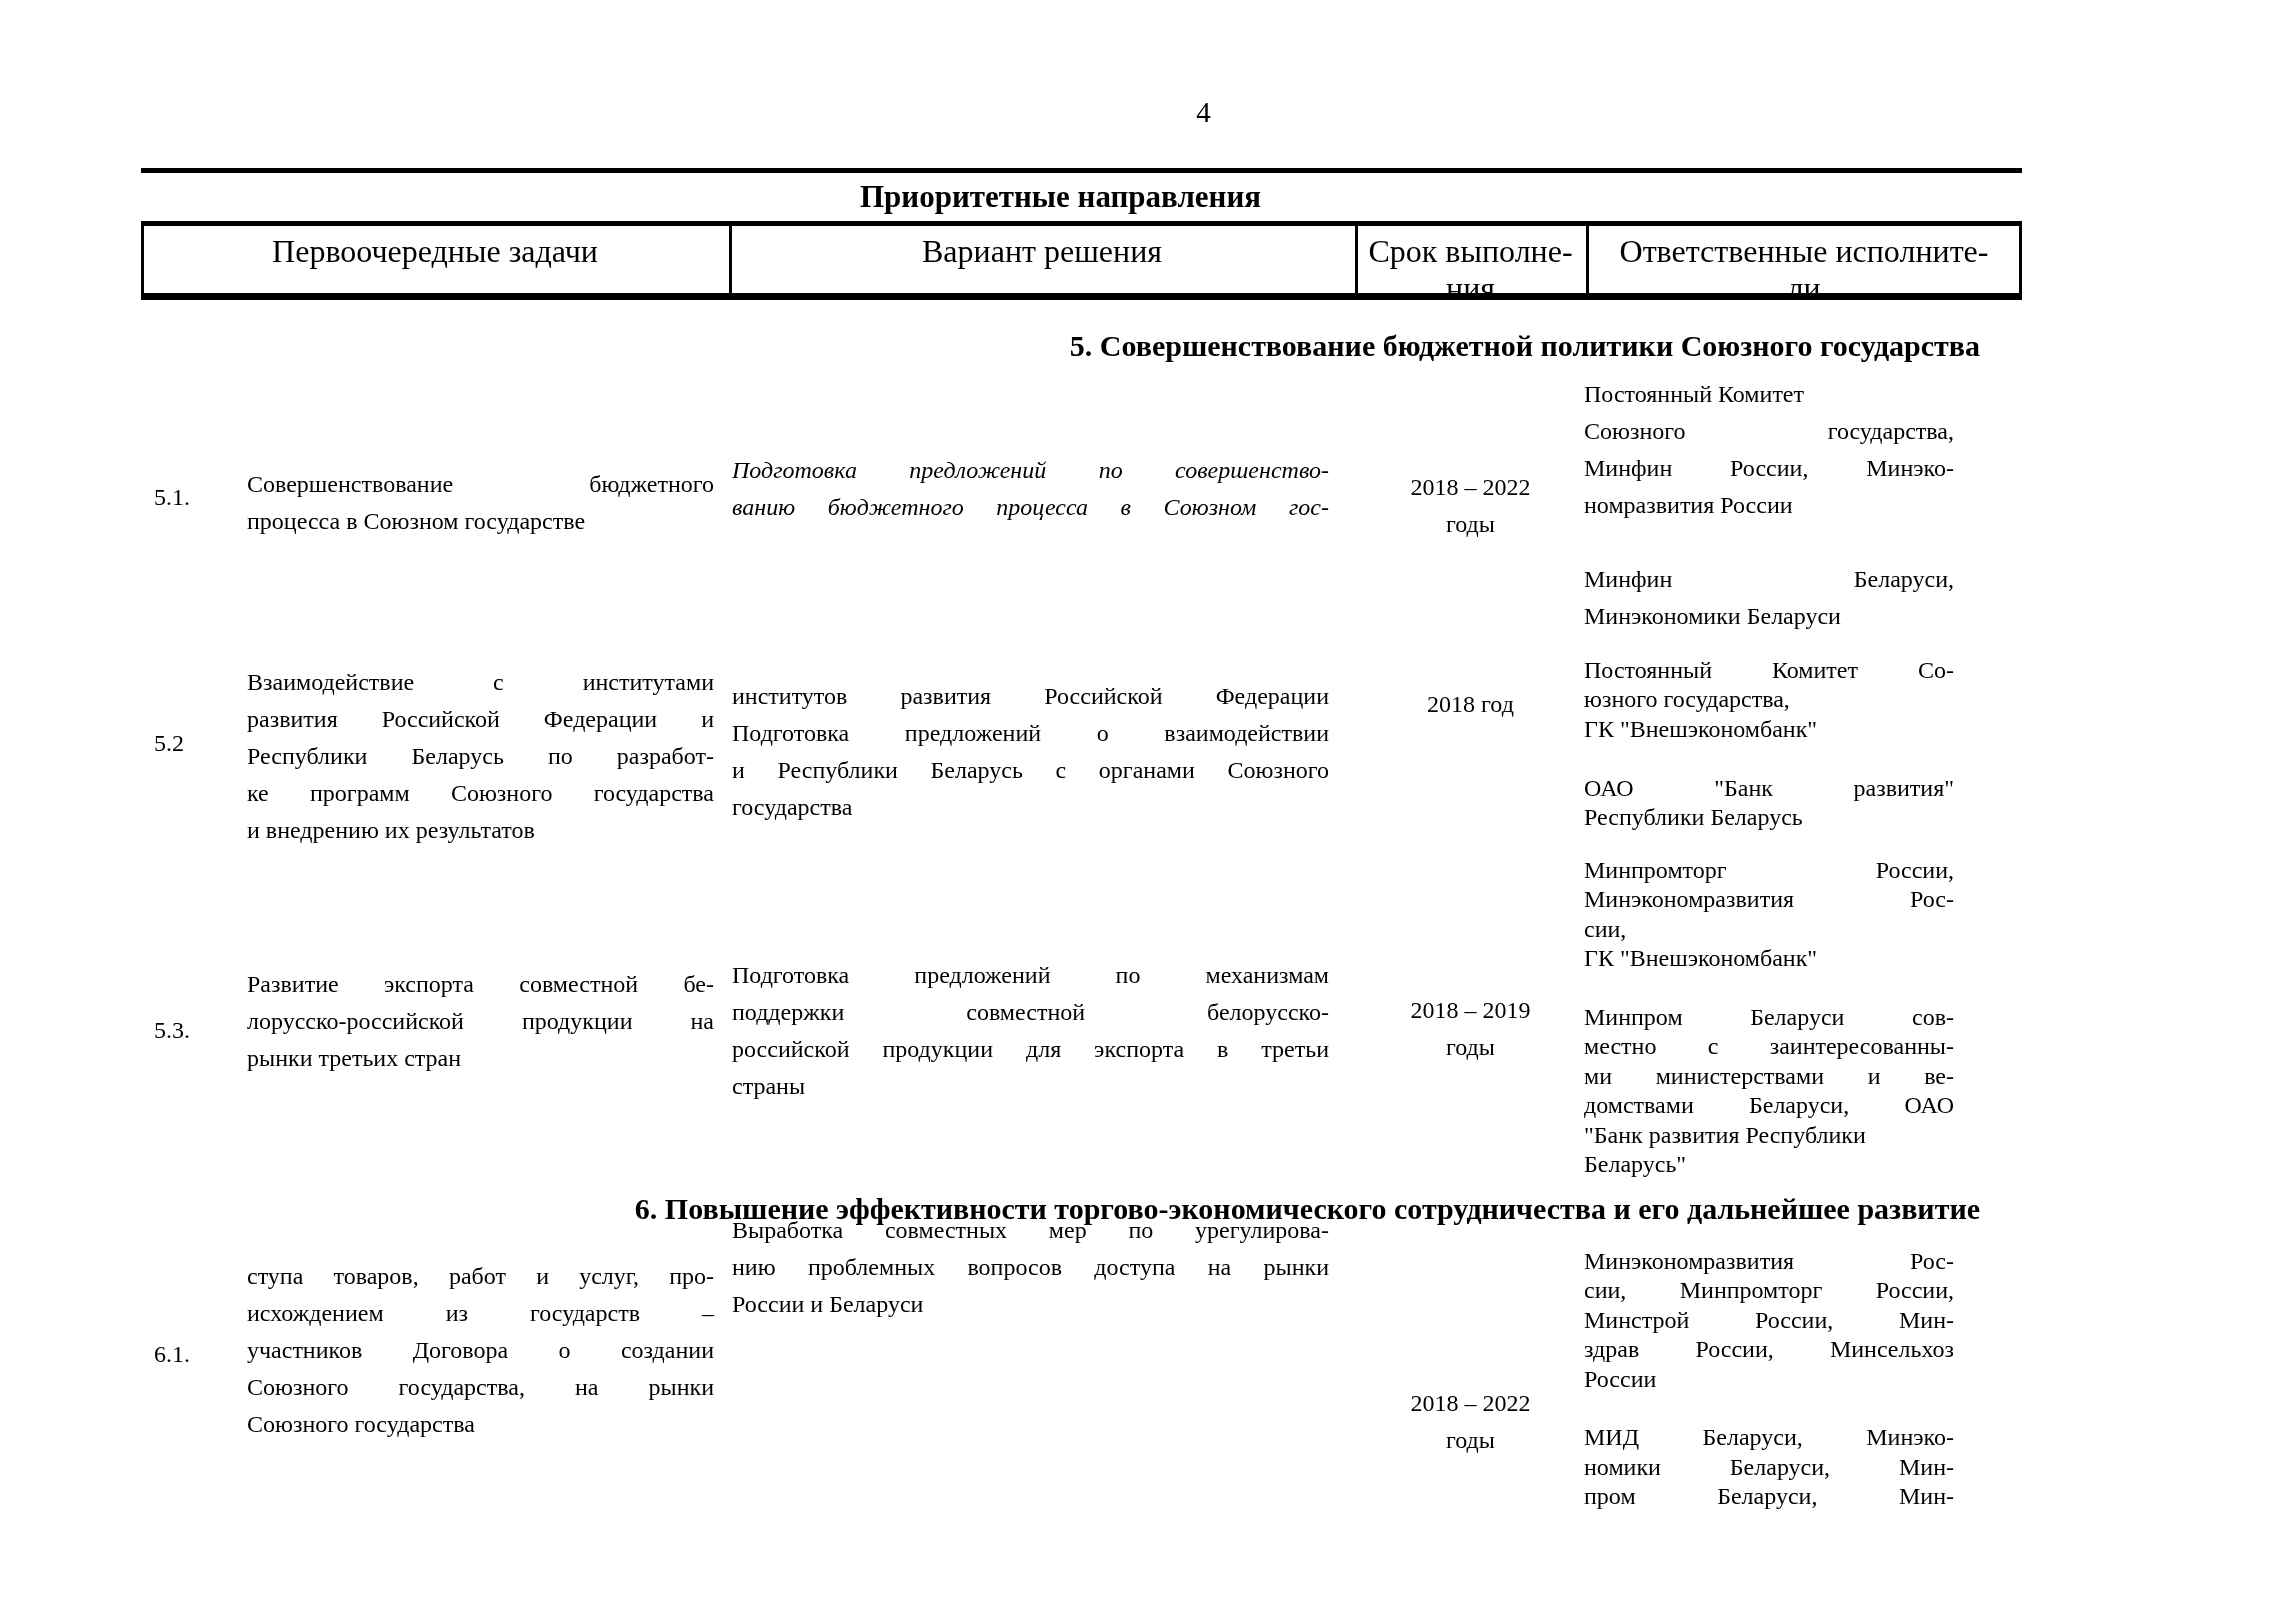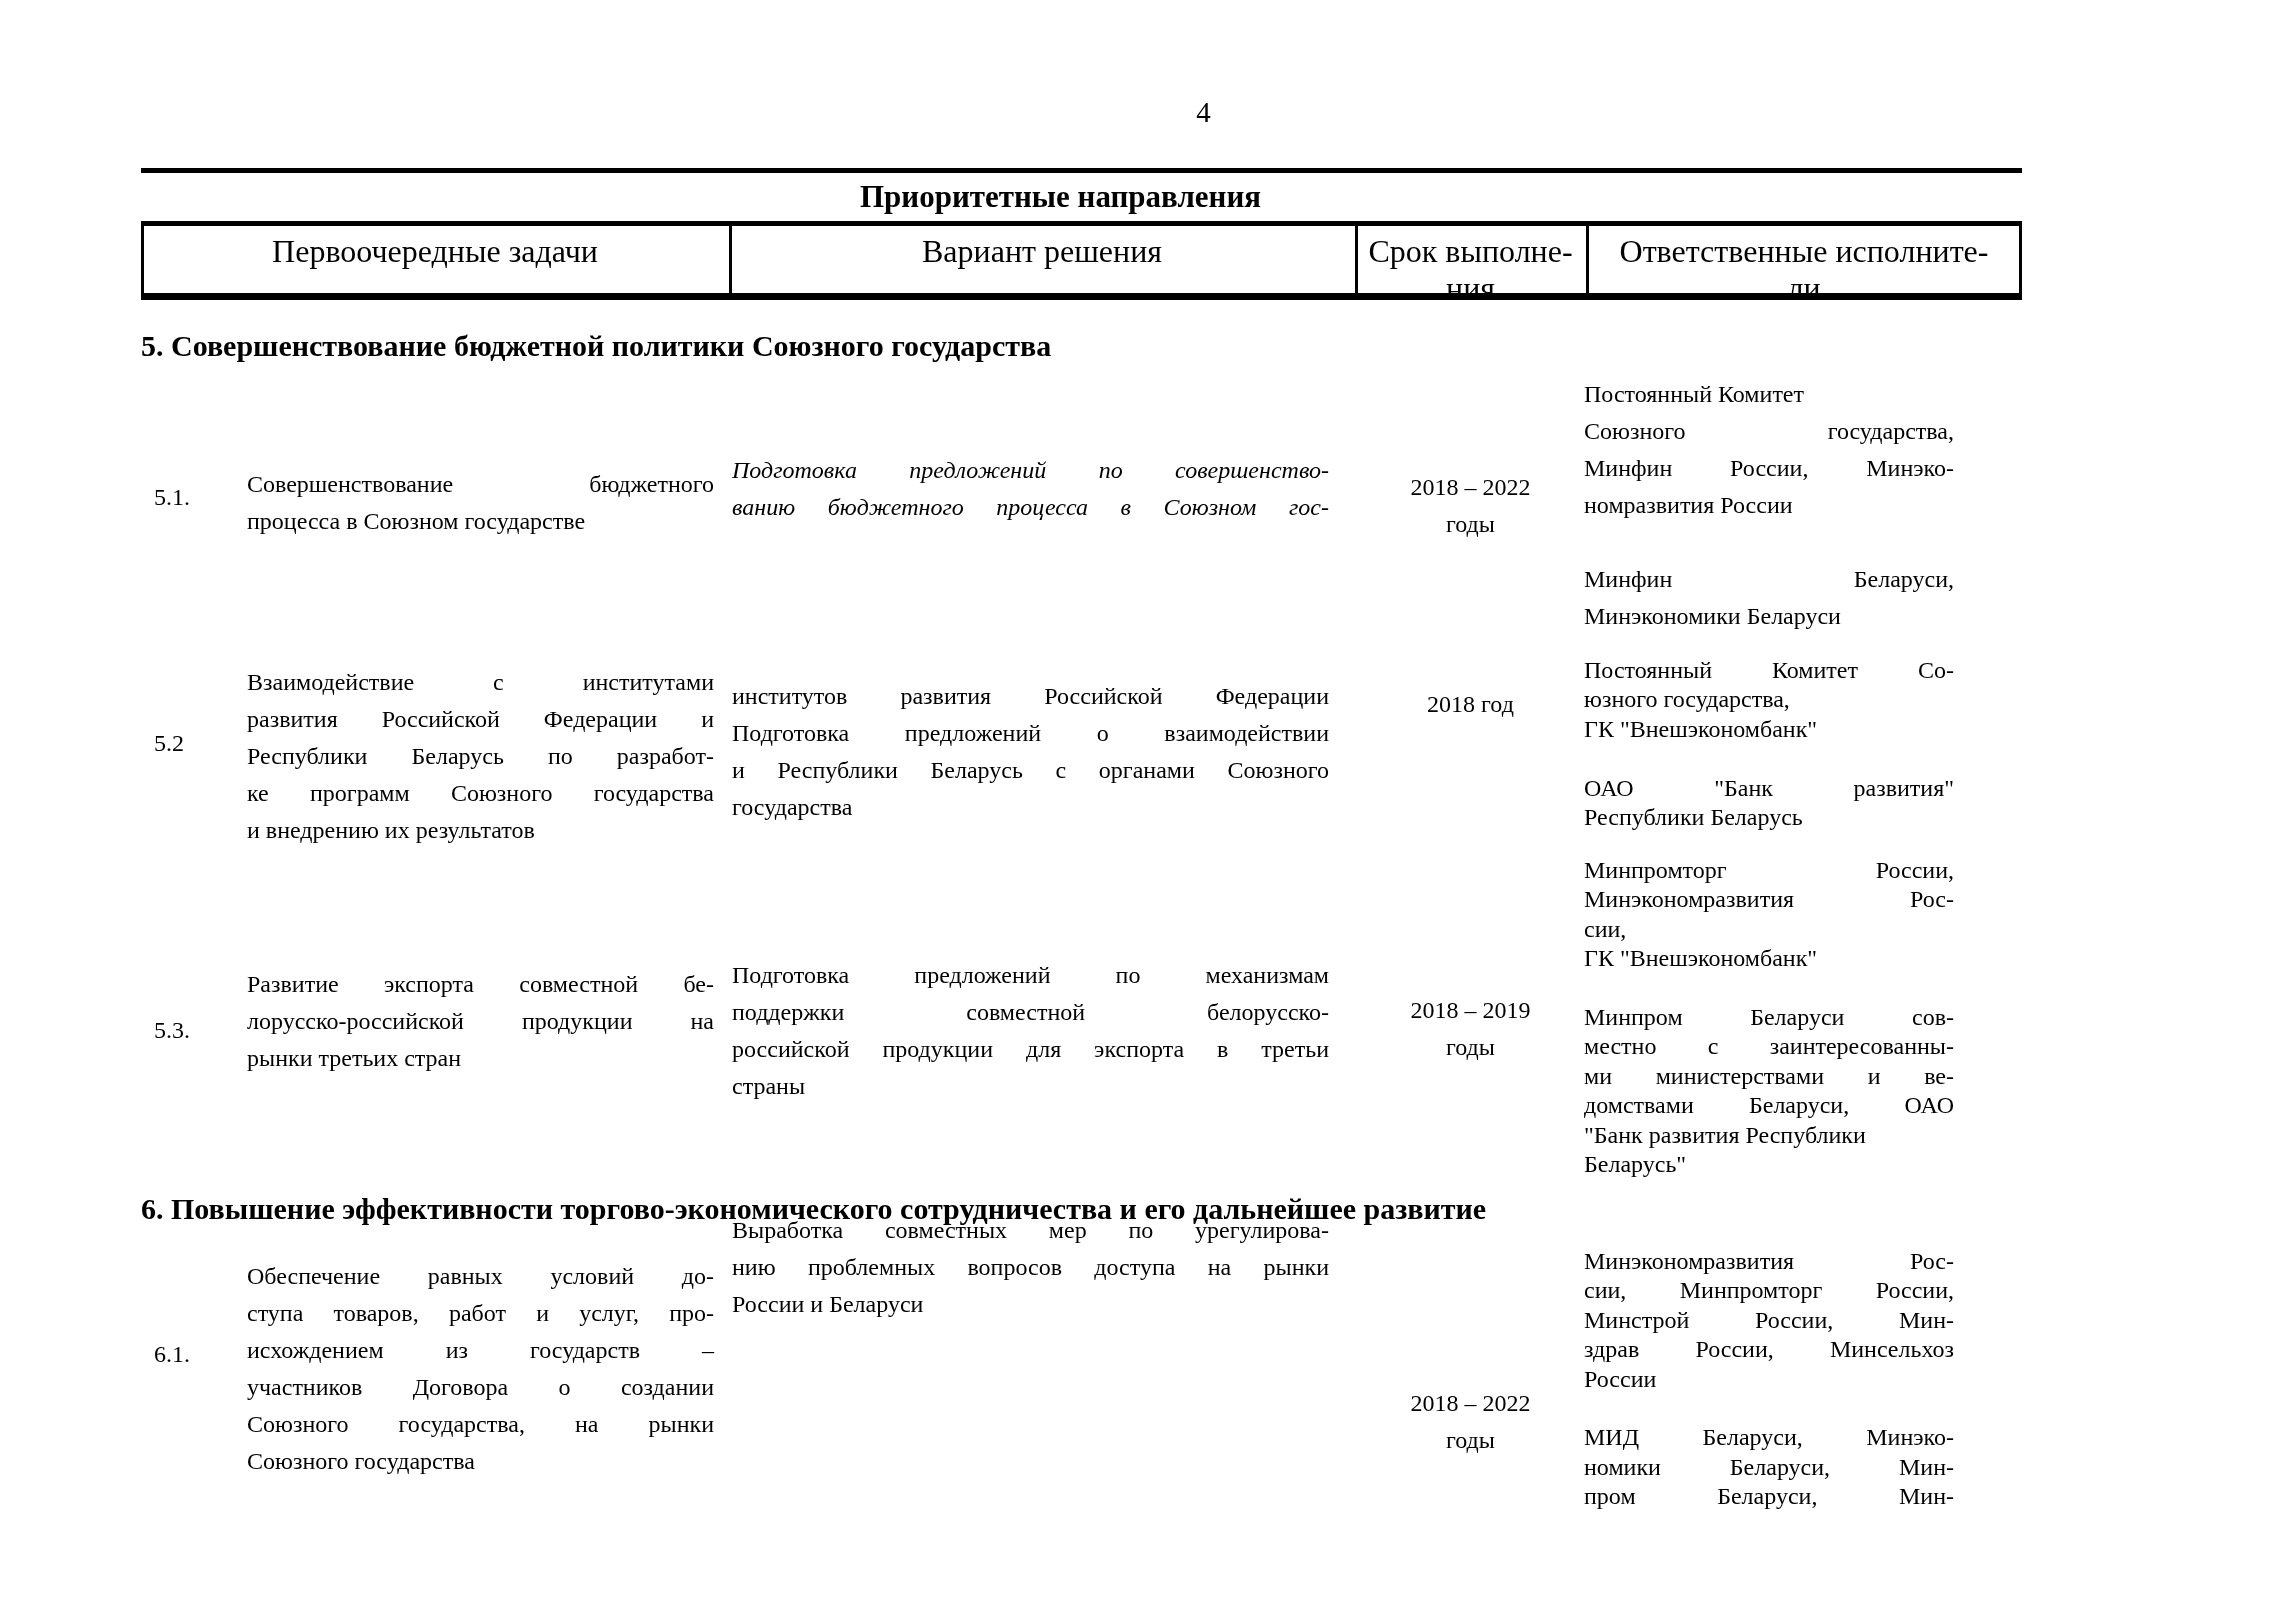--- a/index.html
+++ b/index.html
@@ -19,21 +19,21 @@
   .doc-title{position:absolute;left:141px;width:1839px;top:178px;text-align:center;
              font-weight:bold;font-size:31px;line-height:37px;}
 
   .th{position:absolute;top:233px;font-size:32px;text-align:center;}
   .th .ln{height:37px;line-height:37px;text-align:center;}
   .th1{left:141px;width:588px;}
   .th2{left:729px;width:626px;}
   .th3{left:1355px;width:231px;}
   .th4{left:1586px;width:436px;}
 
-  .sec{position:absolute;left:141px;width:1839px;text-align:left;
+  .sec{position:absolute;left:141px;width:1839px;text-align:right;
        font-weight:bold;font-size:30px;line-height:37px;}
   .sec0{top:327px;}
   .sec1{top:1190px;}
 
   .cell{position:absolute;font-size:24px;--lh:37px;}
   .cell .ln{height:var(--lh);line-height:var(--lh);}
   .cell .ln.j{text-align:justify;text-align-last:justify;}
   .cell .ln.c{text-align:center;}
   .cell .para + .para{margin-top:var(--lh);}
 
@@ -192,21 +192,20 @@
           <div class="ln j">местно с заинтересованны-</div>
           <div class="ln j">ми министерствами и ве-</div>
           <div class="ln j">домствами Беларуси, ОАО</div>
           <div class="ln">"Банк развития Республики</div>
           <div class="ln">Беларусь"</div>
         </div>
       </div>
       <div class="cell num r61">6.1.</div>
       <div class="cell task r61">
         <div class="para">
-          <div class="ln j">Обеспечение равных условий до-</div>
           <div class="ln j">ступа товаров, работ и услуг, про-</div>
           <div class="ln j">исхождением из государств –</div>
           <div class="ln j">участников Договора о создании</div>
           <div class="ln j">Союзного государства, на рынки</div>
           <div class="ln">Союзного государства</div>
         </div>
       </div>
       <div class="cell sol r61">
         <div class="para">
           <div class="ln j">Выработка совместных мер по урегулирова-</div>

